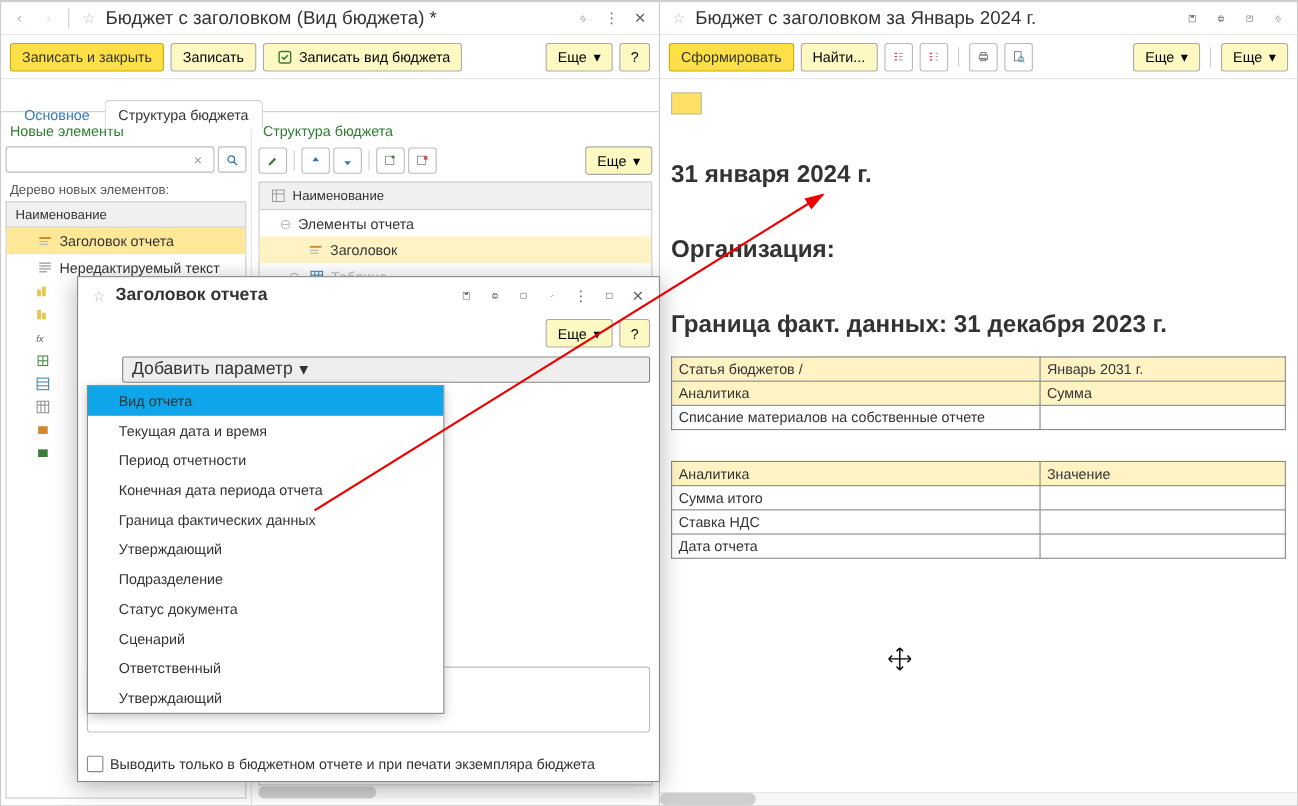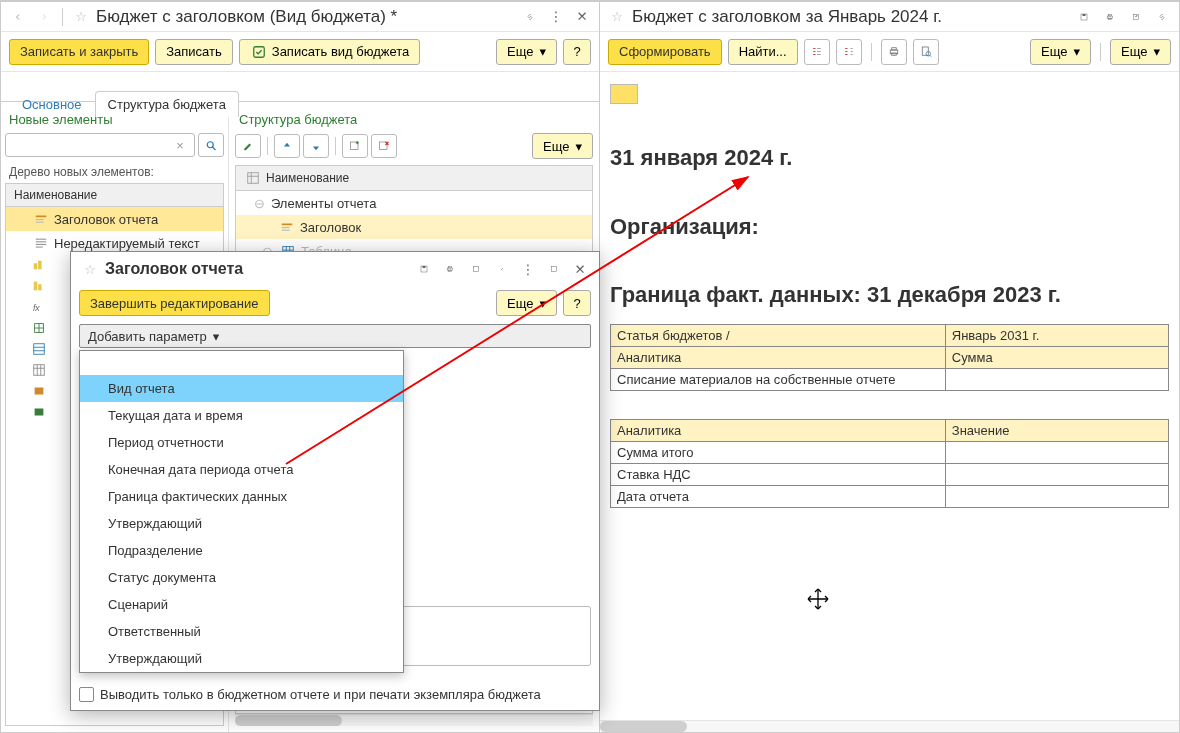--- a/index.html
+++ b/index.html
@@ -38,24 +38,24 @@
   .tree-row .pad2{width:32px;}
   .icon-sm{width:16px;height:16px;display:flex;align-items:center;justify-content:flex-end;text-decoration:underline;}
   .icon-sm svg{width:14px;height:14px;}
   .sidebar-icons{position:absolute;left:0;top:260px;width:24px;display:flex;flex-direction:column;gap:5px;align-items:center;}
   .col-right{flex:1;display:flex;flex-direction:column;padding:6px 6px;position:relative;}
   .btn-row{display:flex;gap:3px;margin-bottom:6px;align-items:center;}
   .modal{position:absolute;left:70px;top:250px;width:530px;height:460px;background:#fff;border:1px solid #888;box-shadow:0 4px 20px rgba(0,0,0,.3);display:flex;flex-direction:column;z-index:50;}
   .modal-titlebar{display:flex;align-items:center;height:34px;padding:0 8px;gap:4px;}
   .modal-title{flex:1;font-size:16px;font-weight:bold;}
   .modal-toolbar{display:flex;align-items:center;padding:4px 8px;gap:6px;}
-  .dropdown-btn{height:24px;border:1px solid #888;background:#eee;padding:0 8px;display:flex;align-items:center;gap:6px;cursor:pointer;font-size:13px;border-radius:2px;position:relative;}
+  .dropdown-btn{height:24px;border:1px solid #888;background:#eee;padding:0 8px;display:flex;align-items:center;gap:6px;cursor:pointer;font-size:16px;border-radius:2px;position:relative;margin-left:32px;}
   .dropdown-menu{position:absolute;left:8px;top:98px;width:325px;background:#fff;border:1px solid #888;box-shadow:0 3px 10px rgba(0,0,0,.25);z-index:80;}
   .menu-item{padding:6px 16px 6px 28px;font-size:13px;cursor:pointer;}
-  .menu-item.sel{background:#7dd3fc;margin-top:24px;}
+  .menu-item.sel{background:#0ea5e9;}
   .modal-body{flex:1;padding:8px;}
   .textarea-fake{border:1px solid #bbb;border-radius:3px;height:210px;padding:6px;font-size:13px;color:#333;background:#fff;}
   .checkbox-row{display:flex;align-items:center;gap:6px;padding:8px;font-size:13px;}
   .checkbox{width:15px;height:15px;border:1px solid #888;border-radius:2px;}
   .report-body{flex:1;padding:6px 0 0 0;overflow:auto;}
   .rep-line{font-size:22px;font-weight:bold;color:#333;padding:0 10px;line-height:1.3;margin-top:40px;}
   .rep-table{border-collapse:collapse;margin:14px 10px 28px;width:calc(100% - 20px);}
   .rep-table td,.rep-table th{border:1px solid #888;padding:3px 6px;font-size:13px;text-align:left;font-weight:normal;}
   .rep-table th{background:#fff3c4;}
   .nowrap{white-space:nowrap;}
@@ -405,21 +405,20 @@
         </button>
       <button class="icon-btn">⋮</button>
       <button class="icon-btn">
           <svg viewBox="0 0 16 16">
             <rect x="3" y="3" width="10" height="10" stroke="#666" fill="none"></rect>
           </svg>
         </button>
       <button class="icon-btn">✕</button>
     </div>
     <div class="modal-toolbar">
-      <button class="btn yellow">Завершить редактирование</button>
       <div class="spacer"></div>
       <button class="btn">
           <span>Еще</span> 
           <span>▾</span>
         </button>
       <button class="btn" style="width:28px;padding:0;justify-content:center">?</button>
     </div>
     <div style="padding:4px 8px 0">
       <div class="dropdown-btn">
         <span>Добавить параметр</span>

